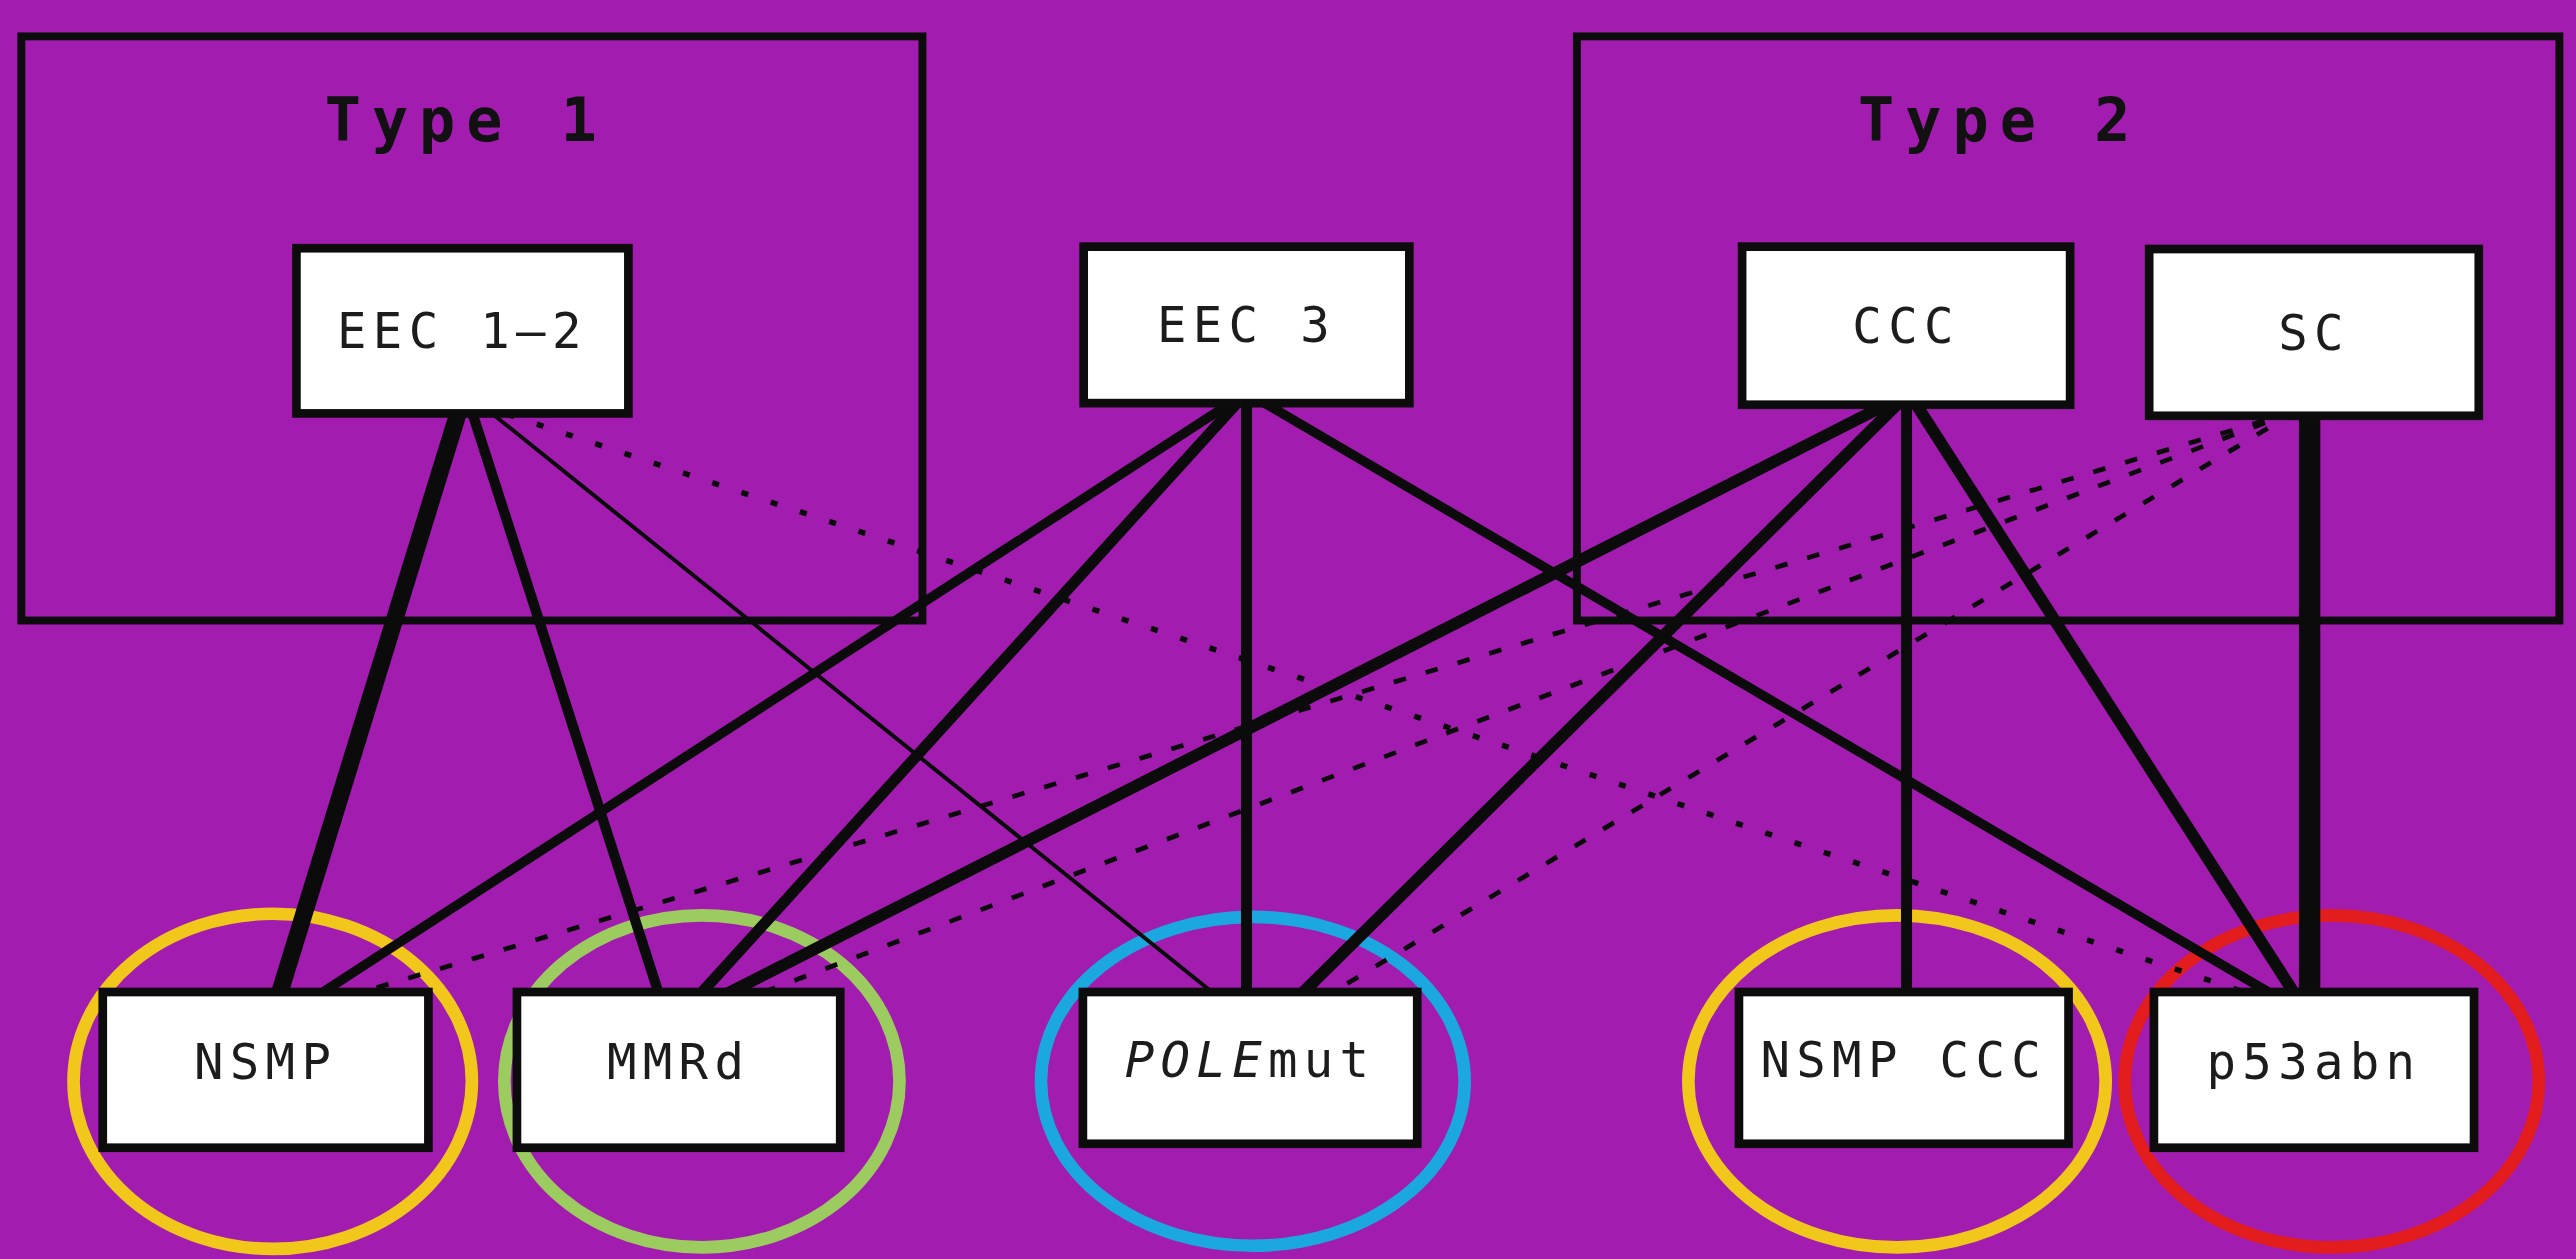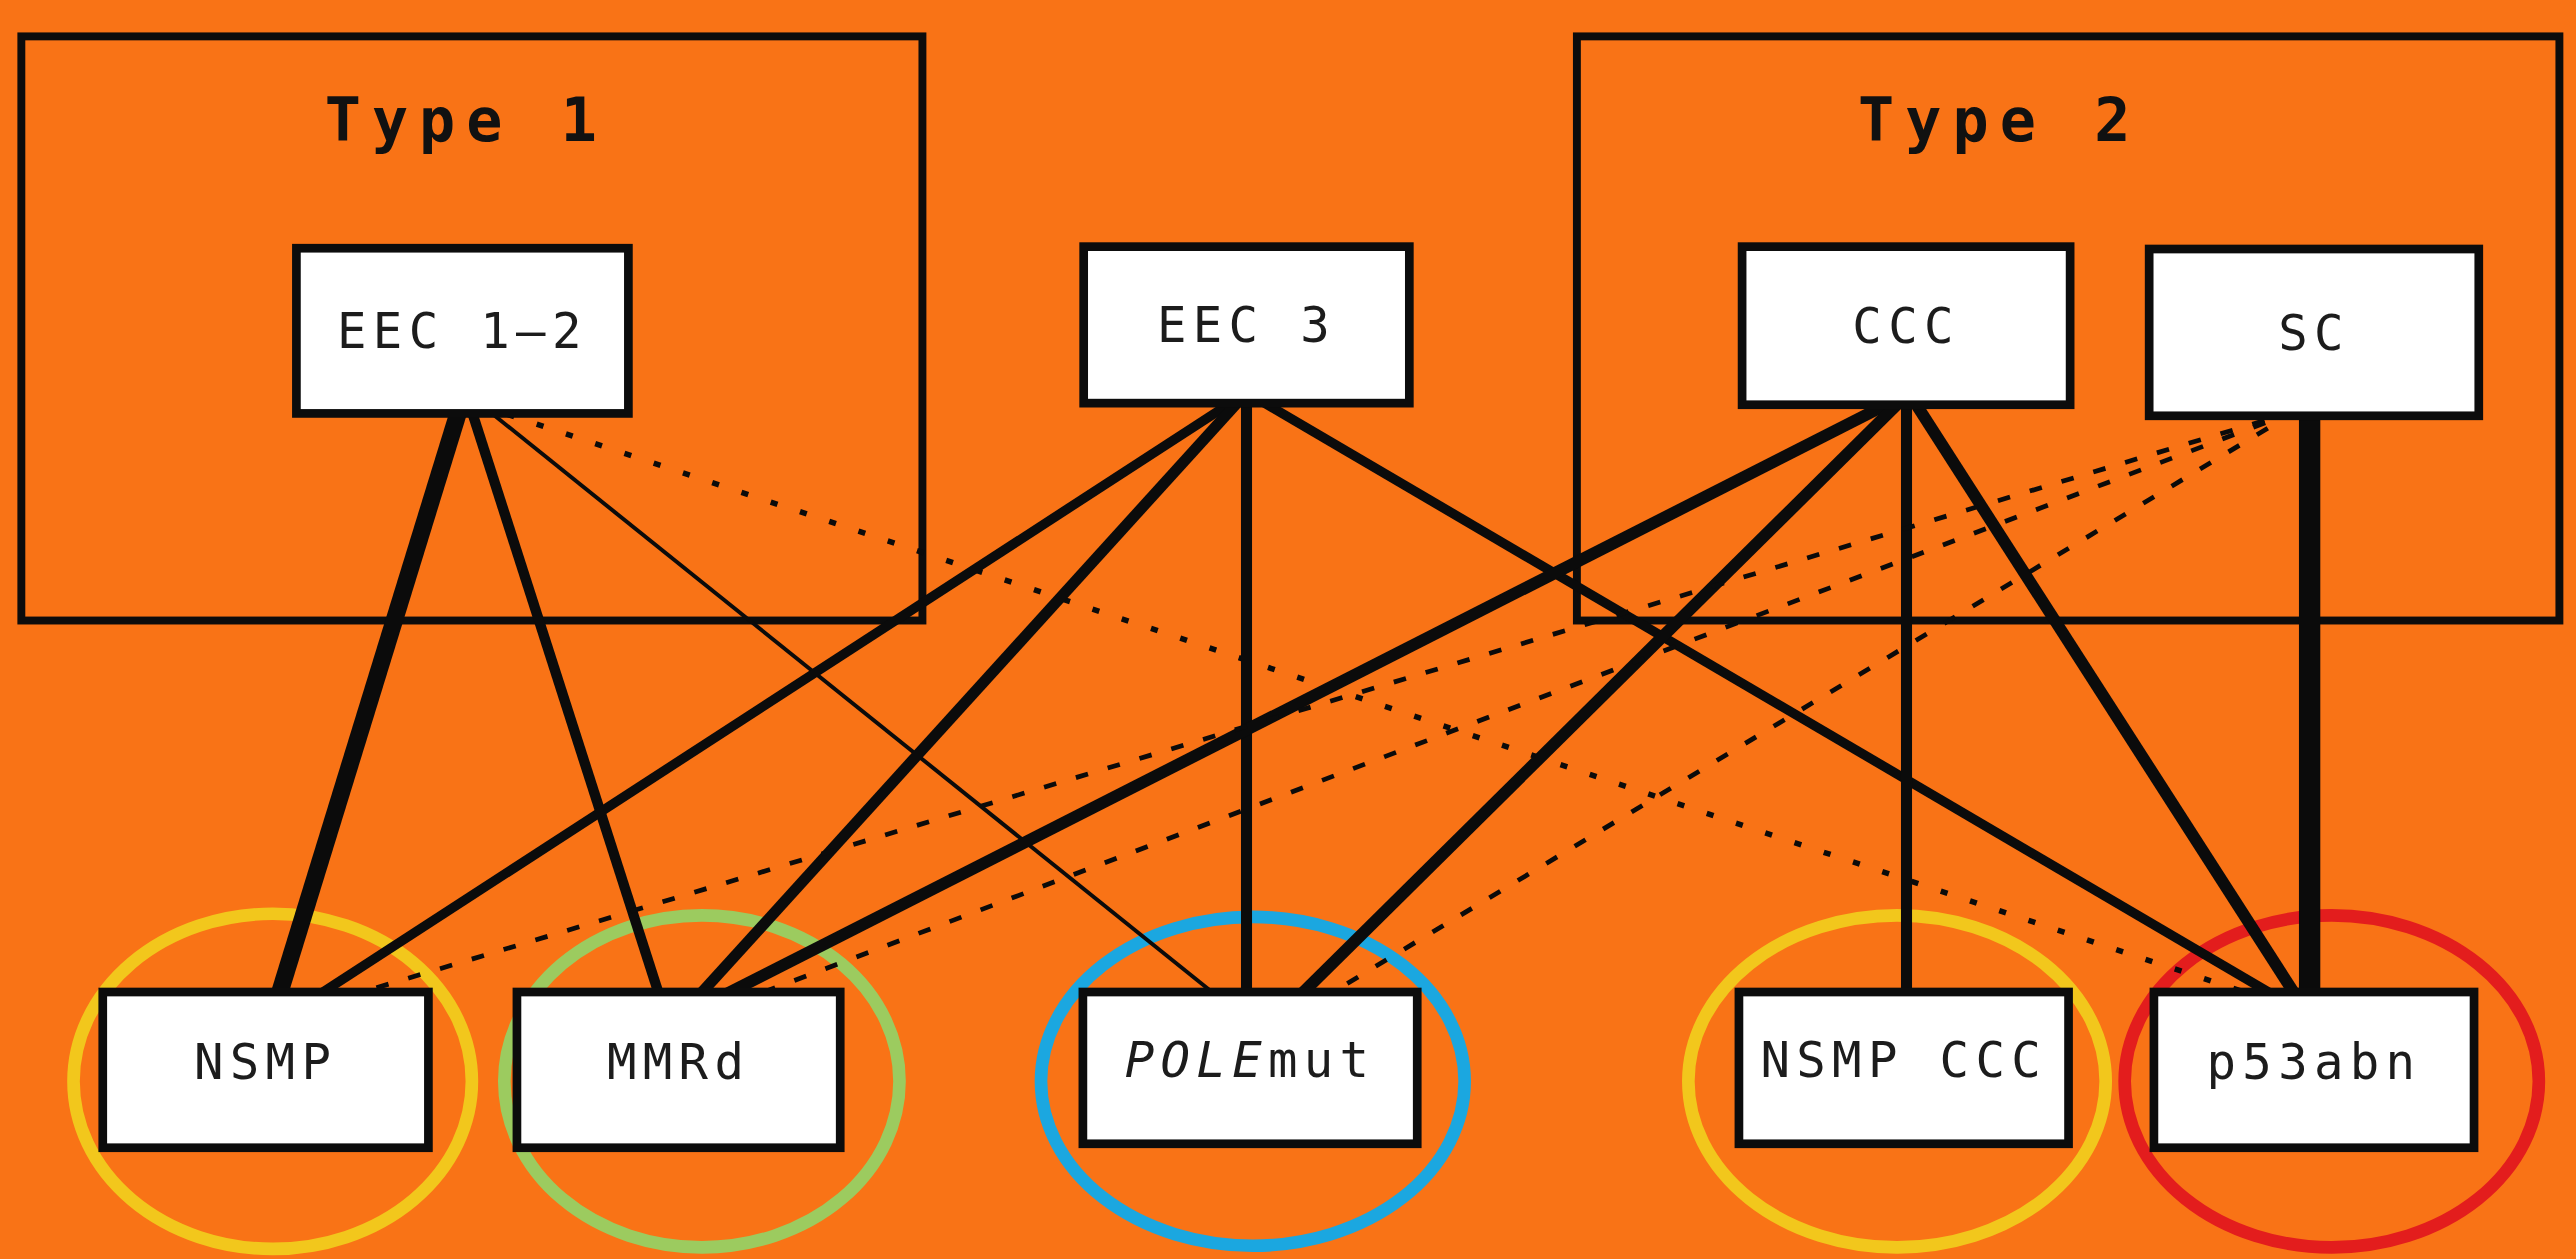--- a/index.html
+++ b/index.html
@@ -1,16 +1,16 @@
 <!DOCTYPE html>
 <html style="font-size:12.6px"><head>
 <meta charset="utf-8">
 <style>
   html,body{margin:0;padding:0;background:#ffffff;}
-  .canvas-wrap{position:relative;width:2576px;height:1260px;background:#f97316;overflow:hidden;}
+  .canvas-wrap{position:relative;width:2576px;height:1260px;background:#a21caf;overflow:hidden;}
   svg{position:absolute;left:0;top:0;width:100%;height:100%;}
   .group-box{fill:none;stroke:#0c0c0c;stroke-width:10;}
   .node-box{fill:#ffffff;stroke:#0c0c0c;stroke-width:11;}
   .group-title{font-family:"DejaVu Sans Mono","Liberation Mono",monospace;font-weight:bold;
                font-size:76px;letter-spacing:14px;fill:#111;text-anchor:middle;}
   .node-label{font-family:"DejaVu Sans Mono","Liberation Mono",monospace;font-size:62px;
               letter-spacing:8px;fill:#1c1c1c;text-anchor:middle;}
   .edge{stroke:#0b0b0b;fill:none;stroke-linecap:butt;}
 </style>
 </head>

